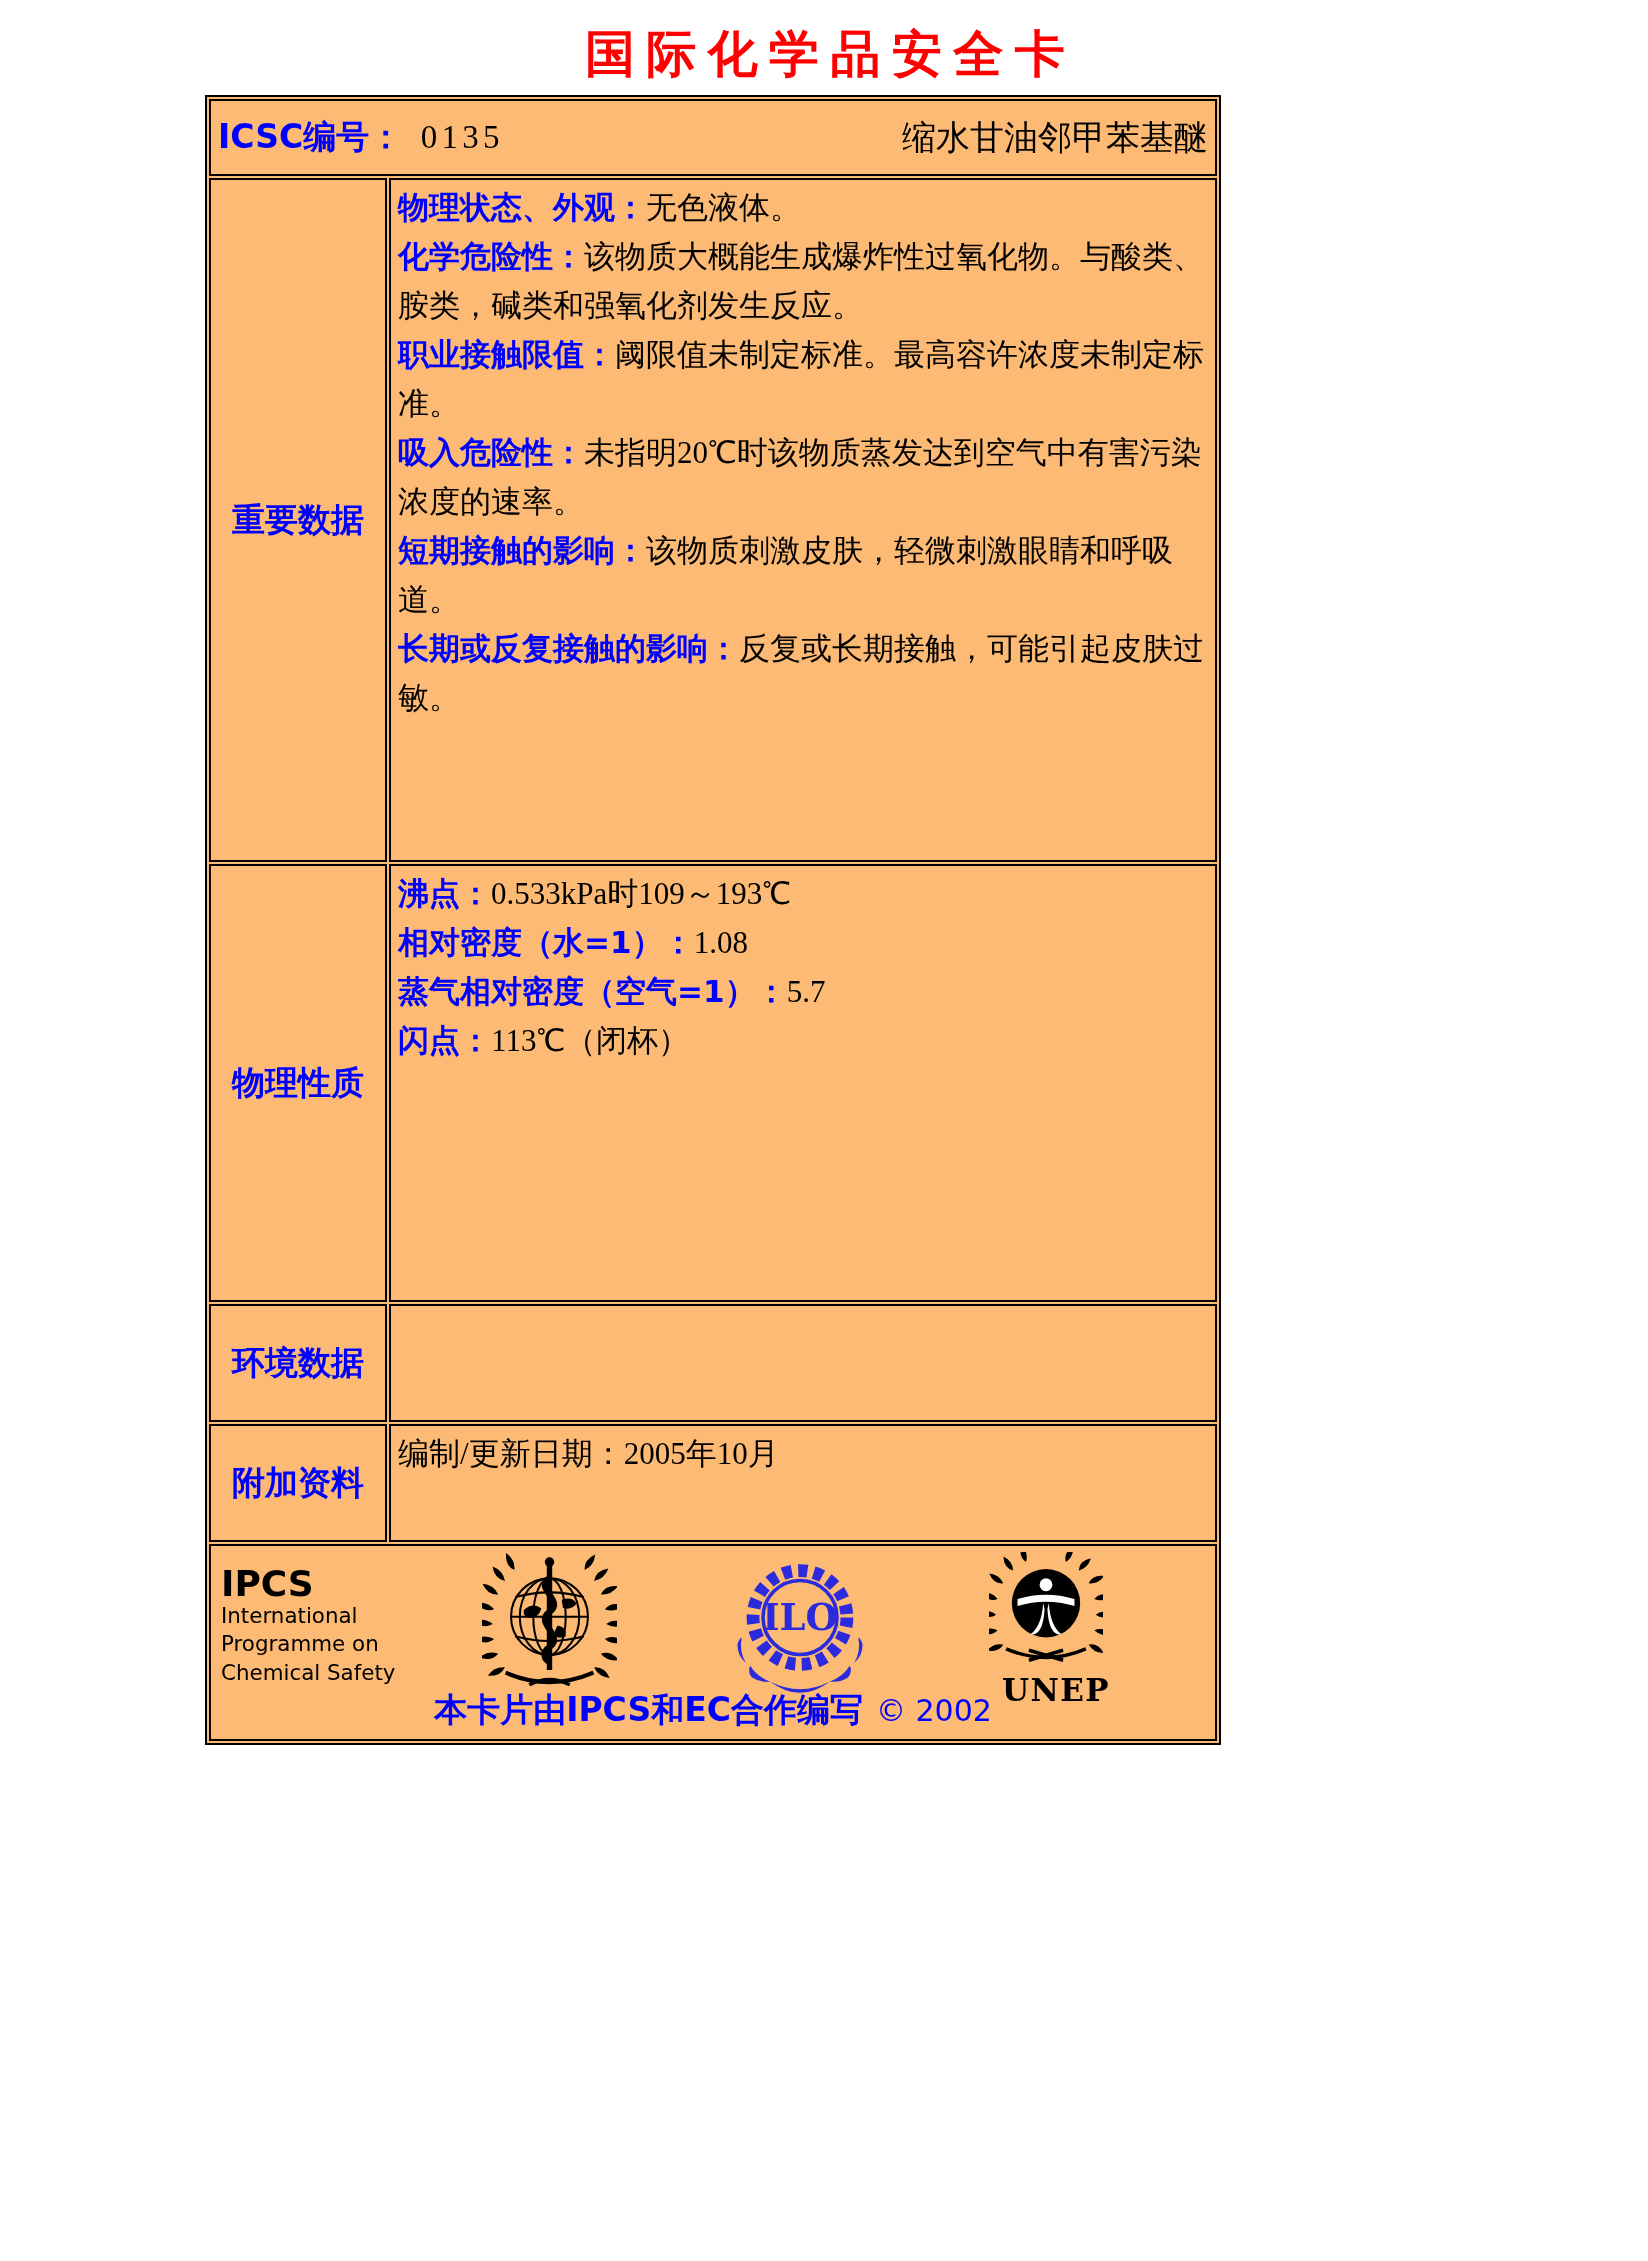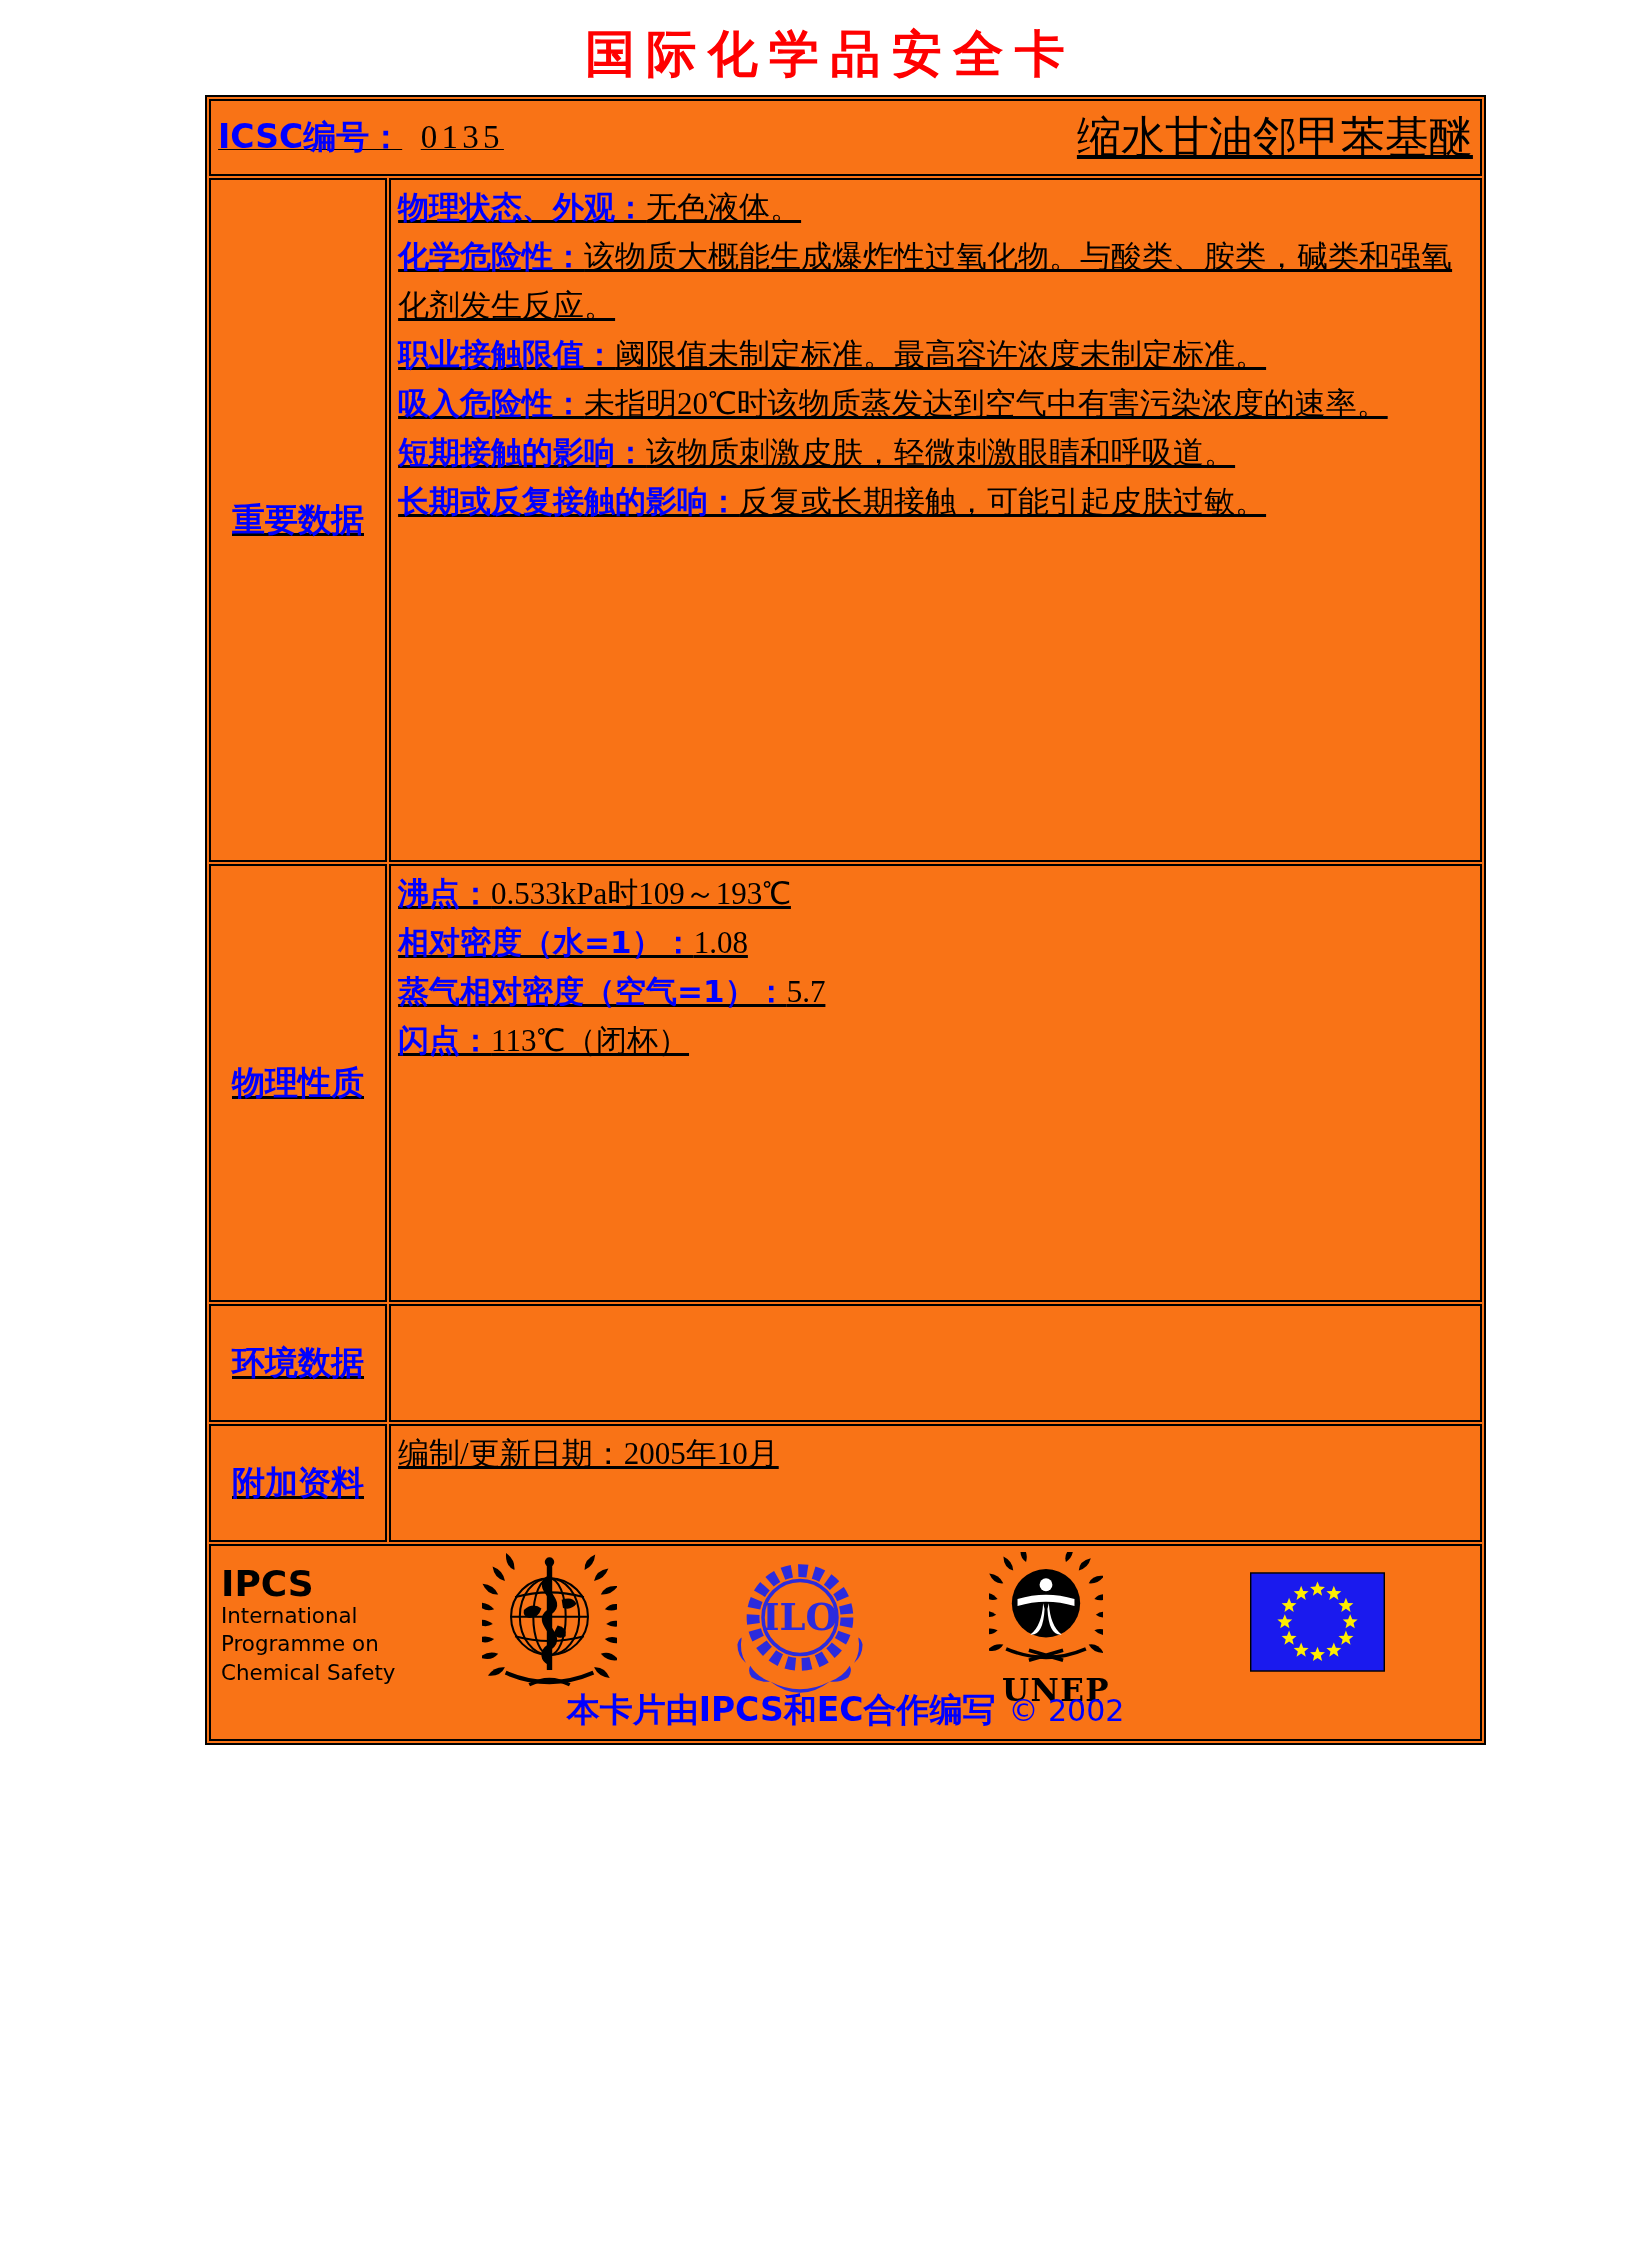--- a/index.html
+++ b/index.html
@@ -9,23 +9,23 @@
     font-family:"Liberation Serif", serif; color:#000;
   }
   .page-title {
     position:absolute; top:21.4px; left:0; width:1649px;
     text-align:center; color:#ff0000; font-weight:bold;
     font-size:50px; letter-spacing:11.4px;
     font-family:"DejaVu Serif", serif;
     padding-left:12px;
   }
   table.card {
-    position:absolute; left:205px; top:95px; width:1281px;
+    position:absolute; left:205px; top:95px; width:1016px;
     border-collapse:separate; border-spacing:2.8px;
-    border:2.8px solid #000; background:#f97316; table-layout:fixed;text-decoration:underline;
+    border:2.8px solid #000; background:#fdba74; table-layout:fixed;
   }
   td { border:2.1px solid #000; vertical-align:top; padding:2.8px 7.1px; overflow:hidden; }
   col.c-label { width:178px; }
   .label-cell {
     text-align:center; vertical-align:middle;
     color:#0000ff; font-family:"DejaVu Sans", sans-serif;
     font-weight:bold; font-size:33px;
   }
   .content-cell { font-size:31px; line-height:49px; }
   .content-cell p { margin:0; }
@@ -38,21 +38,21 @@
   .r-physical td { height:438px; }
   .r-env td { height:118px; }
   .r-notes td { height:118px; }
   .r-add td { height:118px; }
   .r-logos td { height:197px; }
   .r-legal td { height:76px; vertical-align:middle; }
 
   .head-flex { display:flex; justify-content:space-between; align-items:center; }
   .icsc-label { color:#0000ff; font-family:"DejaVu Sans", sans-serif; font-weight:bold; font-size:33px; }
   .icsc-num { font-size:33px; letter-spacing:4.3px; margin-left:18.5px; }
-  .substance { font-size:44px; }
+  .substance { font-size:34px; }
 
   .logos-cell { position:relative; padding:0; }
   .ipcs-block { position:absolute; left:10px; top:18.5px; font-family:"DejaVu Sans", sans-serif; }
   .ipcs-acronym { font-size:36px; font-weight:bold; line-height:37px; }
   .ipcs-line { font-size:21.4px; line-height:28.5px; }
   .logo { position:absolute; }
   .who-logo   { left:271px; top:5.7px; }
   .ilo-logo   { left:525px; top:5.7px; }
   .unep-logo  { left:771px; top:5.7px; text-align:center; }
   .unep-word  { font-family:"DejaVu Serif", serif; font-weight:bold; font-size:31px; letter-spacing:1.4px; line-height:31px;margin-left:20px; }

